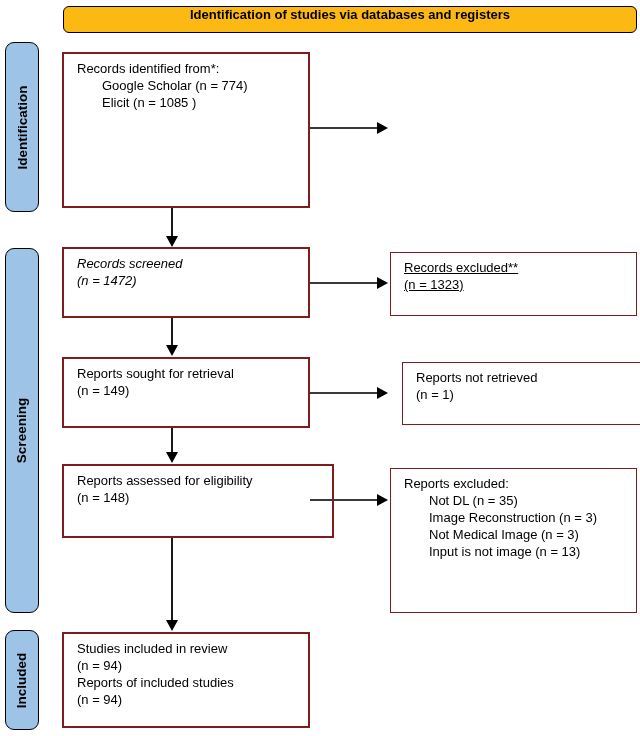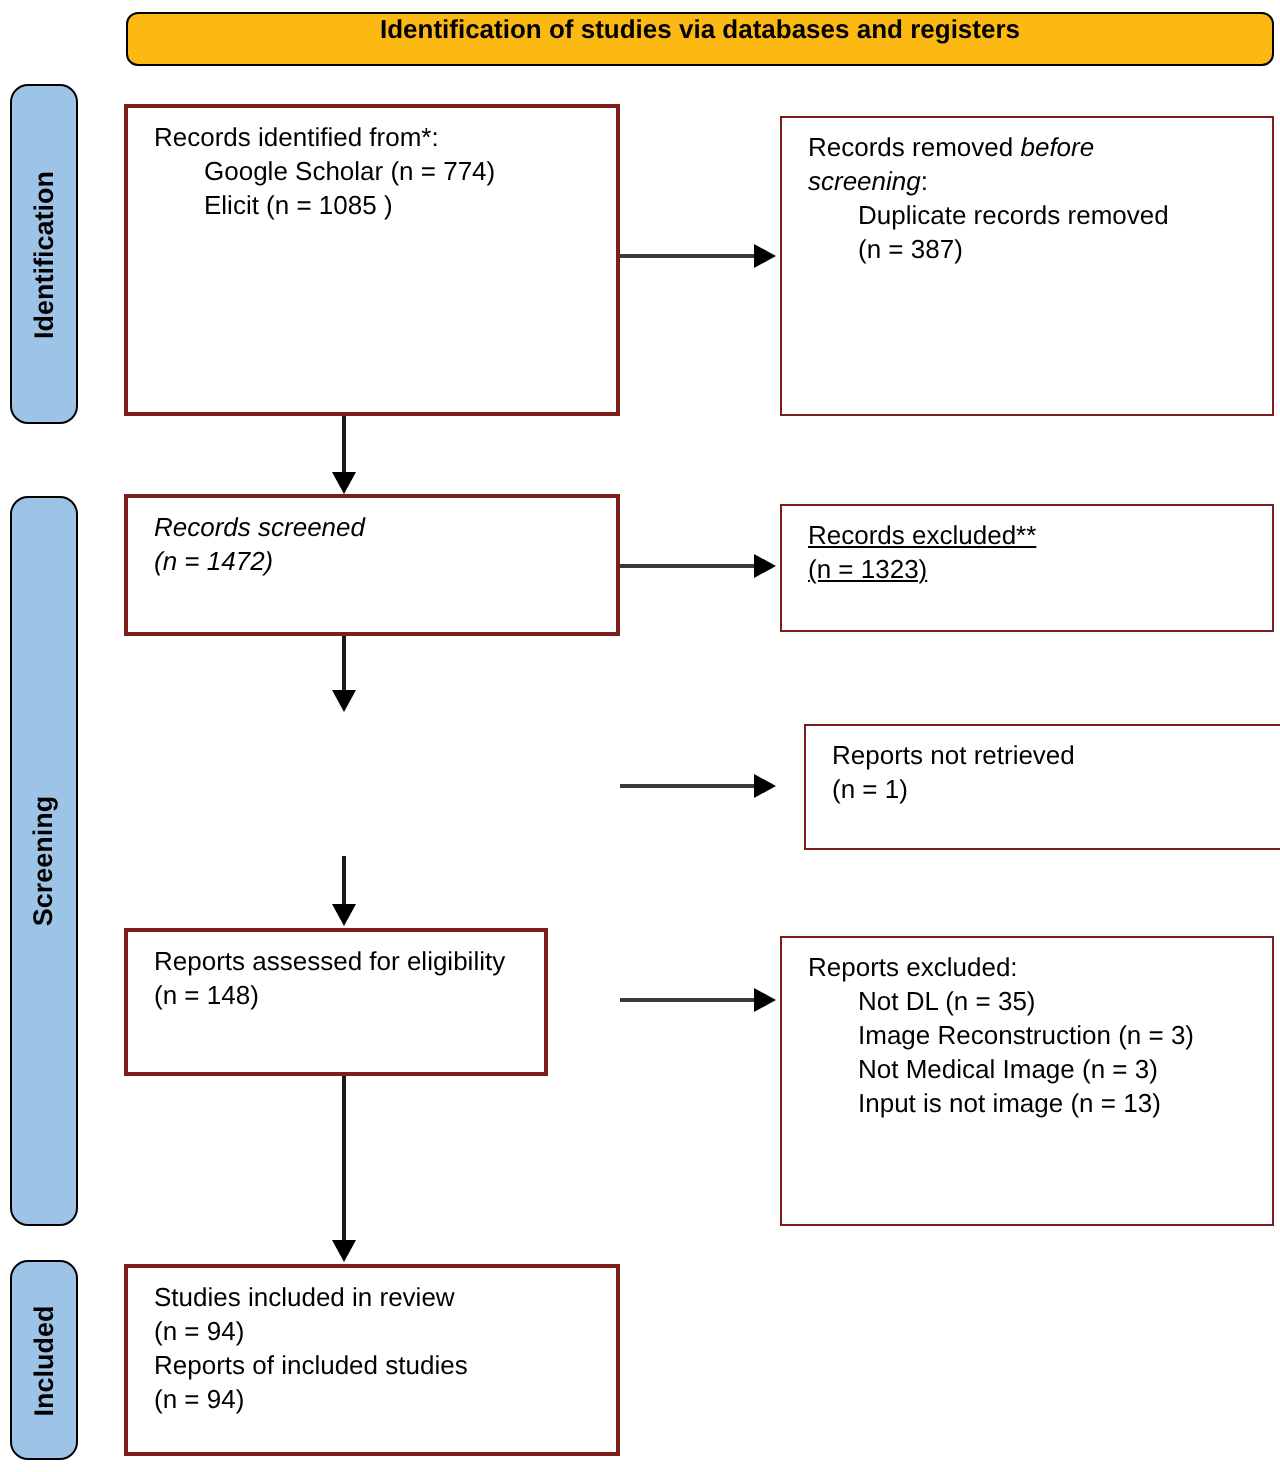--- a/index.html
+++ b/index.html
@@ -87,42 +87,40 @@
   <div class="stage" style="left: 5px; top: 630px; width: 34px; height: 100px; background: rgb(157, 195, 230);">
     <span class="vtext">Included</span>
   </div>
 
   <div class="box" style="left:62px; top:52px; width:248px; height:156px;">
     <div class="line">Records identified from*:</div>
     <div class="line indent">Google Scholar (n = 774)</div>
     <div class="line indent">Elicit (n = 1085 )</div>
   </div>
 
-  <div class="box" style="left:390px; top:58px; width:247px; height:150px; border-width:1.5px;">
-    <div class="line"><span>Records removed</span> <span class="it">before</span></div>
-    <div class="line"><span class="it">screening</span><span>:</span></div>
-    <div class="line indent">Duplicate records removed</div>
-    <div class="line indent">(n = 387)</div>
-  </div>
 
   <div class="box" style="left:62px; top:247px; width:248px; height:71px;font-style:italic;">
     <div class="line">Records screened</div>
     <div class="line">(n = 1472)</div>
   </div>
   <div class="box" style="left:390px; top:252px; width:247px; height:64px; border-width:1.5px;text-decoration:underline;">
     <div class="line">Records excluded**</div>
     <div class="line">(n = 1323)</div>
   </div>
 
+  <div class="box" style="left:62px; top:357px; width:248px; height:71px;">
+    <div class="line">Reports sought for retrieval</div>
+    <div class="line">(n = 149)</div>
+  </div>
   <div class="box" style="left:390px; top:362px; width:247px; height:63px; border-width:1.5px;margin-left:12px;">
     <div class="line">Reports not retrieved</div>
     <div class="line">(n = 1)</div>
   </div>
 
-  <div class="box" style="left:62px; top:464px; width:212px; height:74px;">
+  <div class="box" style="left:62px; top:464px; width:272px; height:74px;">
     <div class="line">Reports assessed for eligibility</div>
     <div class="line">(n = 148)</div>
   </div>
   <div class="box" style="left:390px; top:468px; width:247px; height:145px; border-width:1.5px;">
     <div class="line">Reports excluded:</div>
     <div class="line indent">Not DL (n = 35)</div>
     <div class="line indent">Image Reconstruction (n = 3)</div>
     <div class="line indent">Not Medical Image (n = 3)</div>
     <div class="line indent">Input is not image (n = 13)</div>
   </div>

